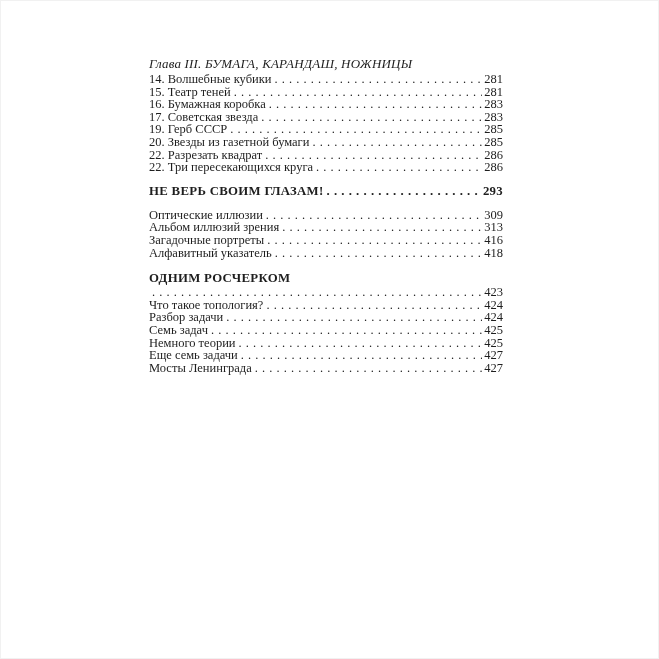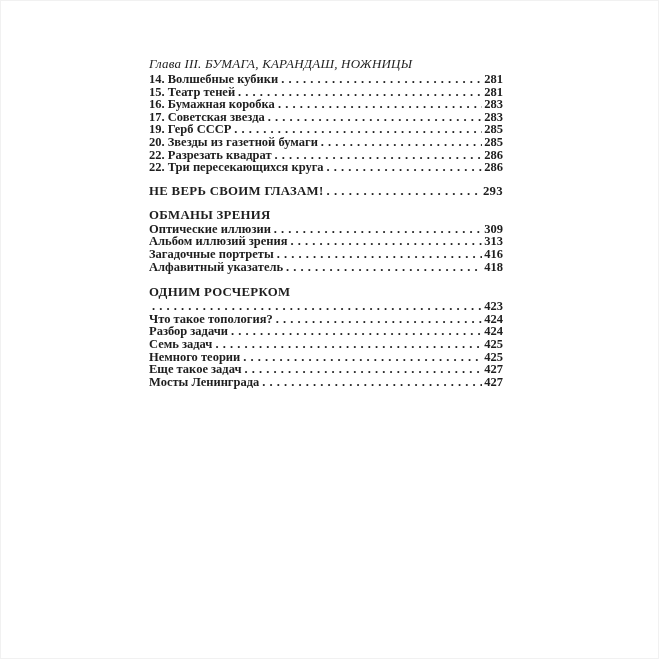--- a/index.html
+++ b/index.html
@@ -30,21 +30,20 @@
     letter-spacing: 0.2px;
     margin-bottom: 2px;
     white-space: nowrap;
   }
   .toc-row {
     display: flex;
     align-items: baseline;
     font-size: 12.5px;
     line-height: 12.6px;
     white-space: nowrap;
-    font-weight: bold;
   }
   .toc-row .title {
     white-space: nowrap;
   }
   .toc-row .dots {
     flex: 1;
     overflow: hidden;
     white-space: nowrap;
     margin: 0 2px 0 3px;
     min-width: 8px;
@@ -123,21 +122,20 @@
         </div>
       </div>
       <div class="gap-md">
         <div class="toc-row bold-row">
           <span class="title">НЕ ВЕРЬ СВОИМ ГЛАЗАМ!</span>
           <span class="dots"></span>
           <span class="page-num">293</span>
         </div>
       </div>
       <div class="gap-md">
-        <div class="section-heading">ОБМАНЫ ЗРЕНИЯ</div>
         <div class="toc-row">
           <span class="title">Оптические иллюзии</span>
           <span class="dots"></span>
           <span class="page-num">309</span>
         </div>
         <div class="toc-row">
           <span class="title">Альбом иллюзий зрения</span>
           <span class="dots"></span>
           <span class="page-num">313</span>
         </div>
@@ -172,21 +170,21 @@
           <span class="title">Семь задач</span>
           <span class="dots"></span>
           <span class="page-num">425</span>
         </div>
         <div class="toc-row">
           <span class="title">Немного теории</span>
           <span class="dots"></span>
           <span class="page-num">425</span>
         </div>
         <div class="toc-row">
-          <span class="title">Еще такое задач</span>
+          <span class="title">Еще семь задачи</span>
           <span class="dots"></span>
           <span class="page-num">427</span>
         </div>
         <div class="toc-row">
           <span class="title">Мосты Ленинграда</span>
           <span class="dots"></span>
           <span class="page-num">427</span>
         </div>
       </div>
     </div>

